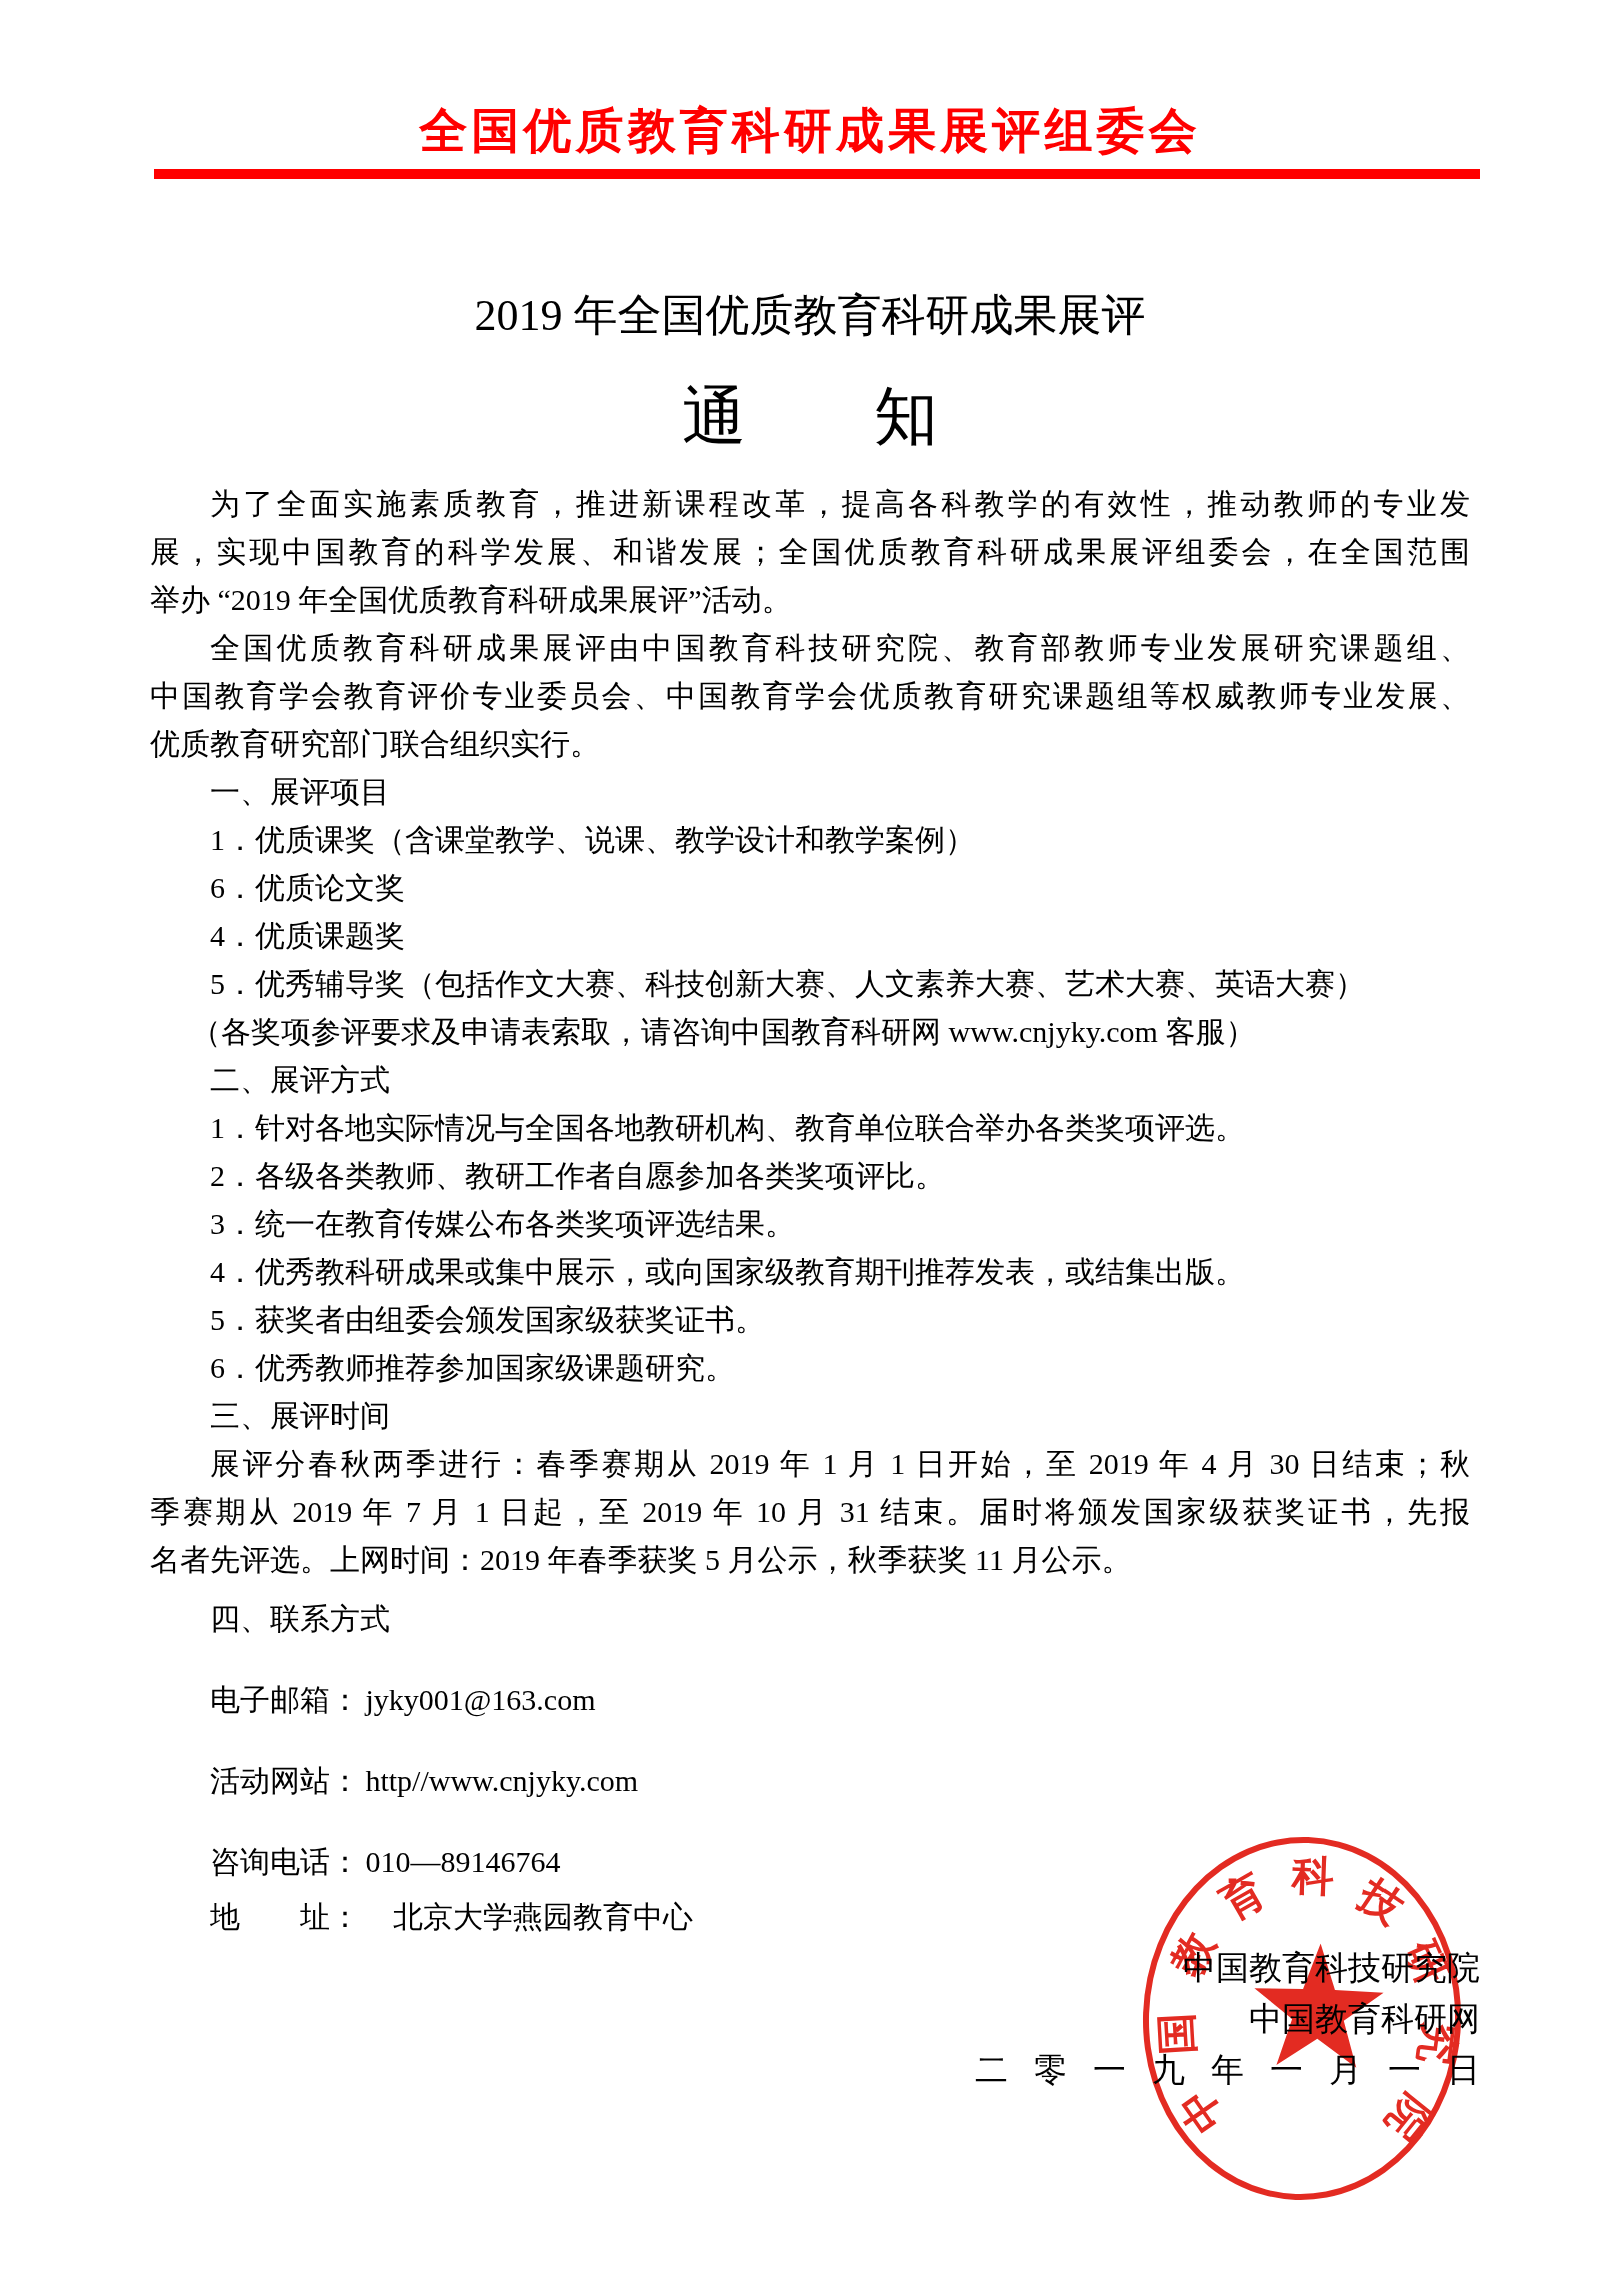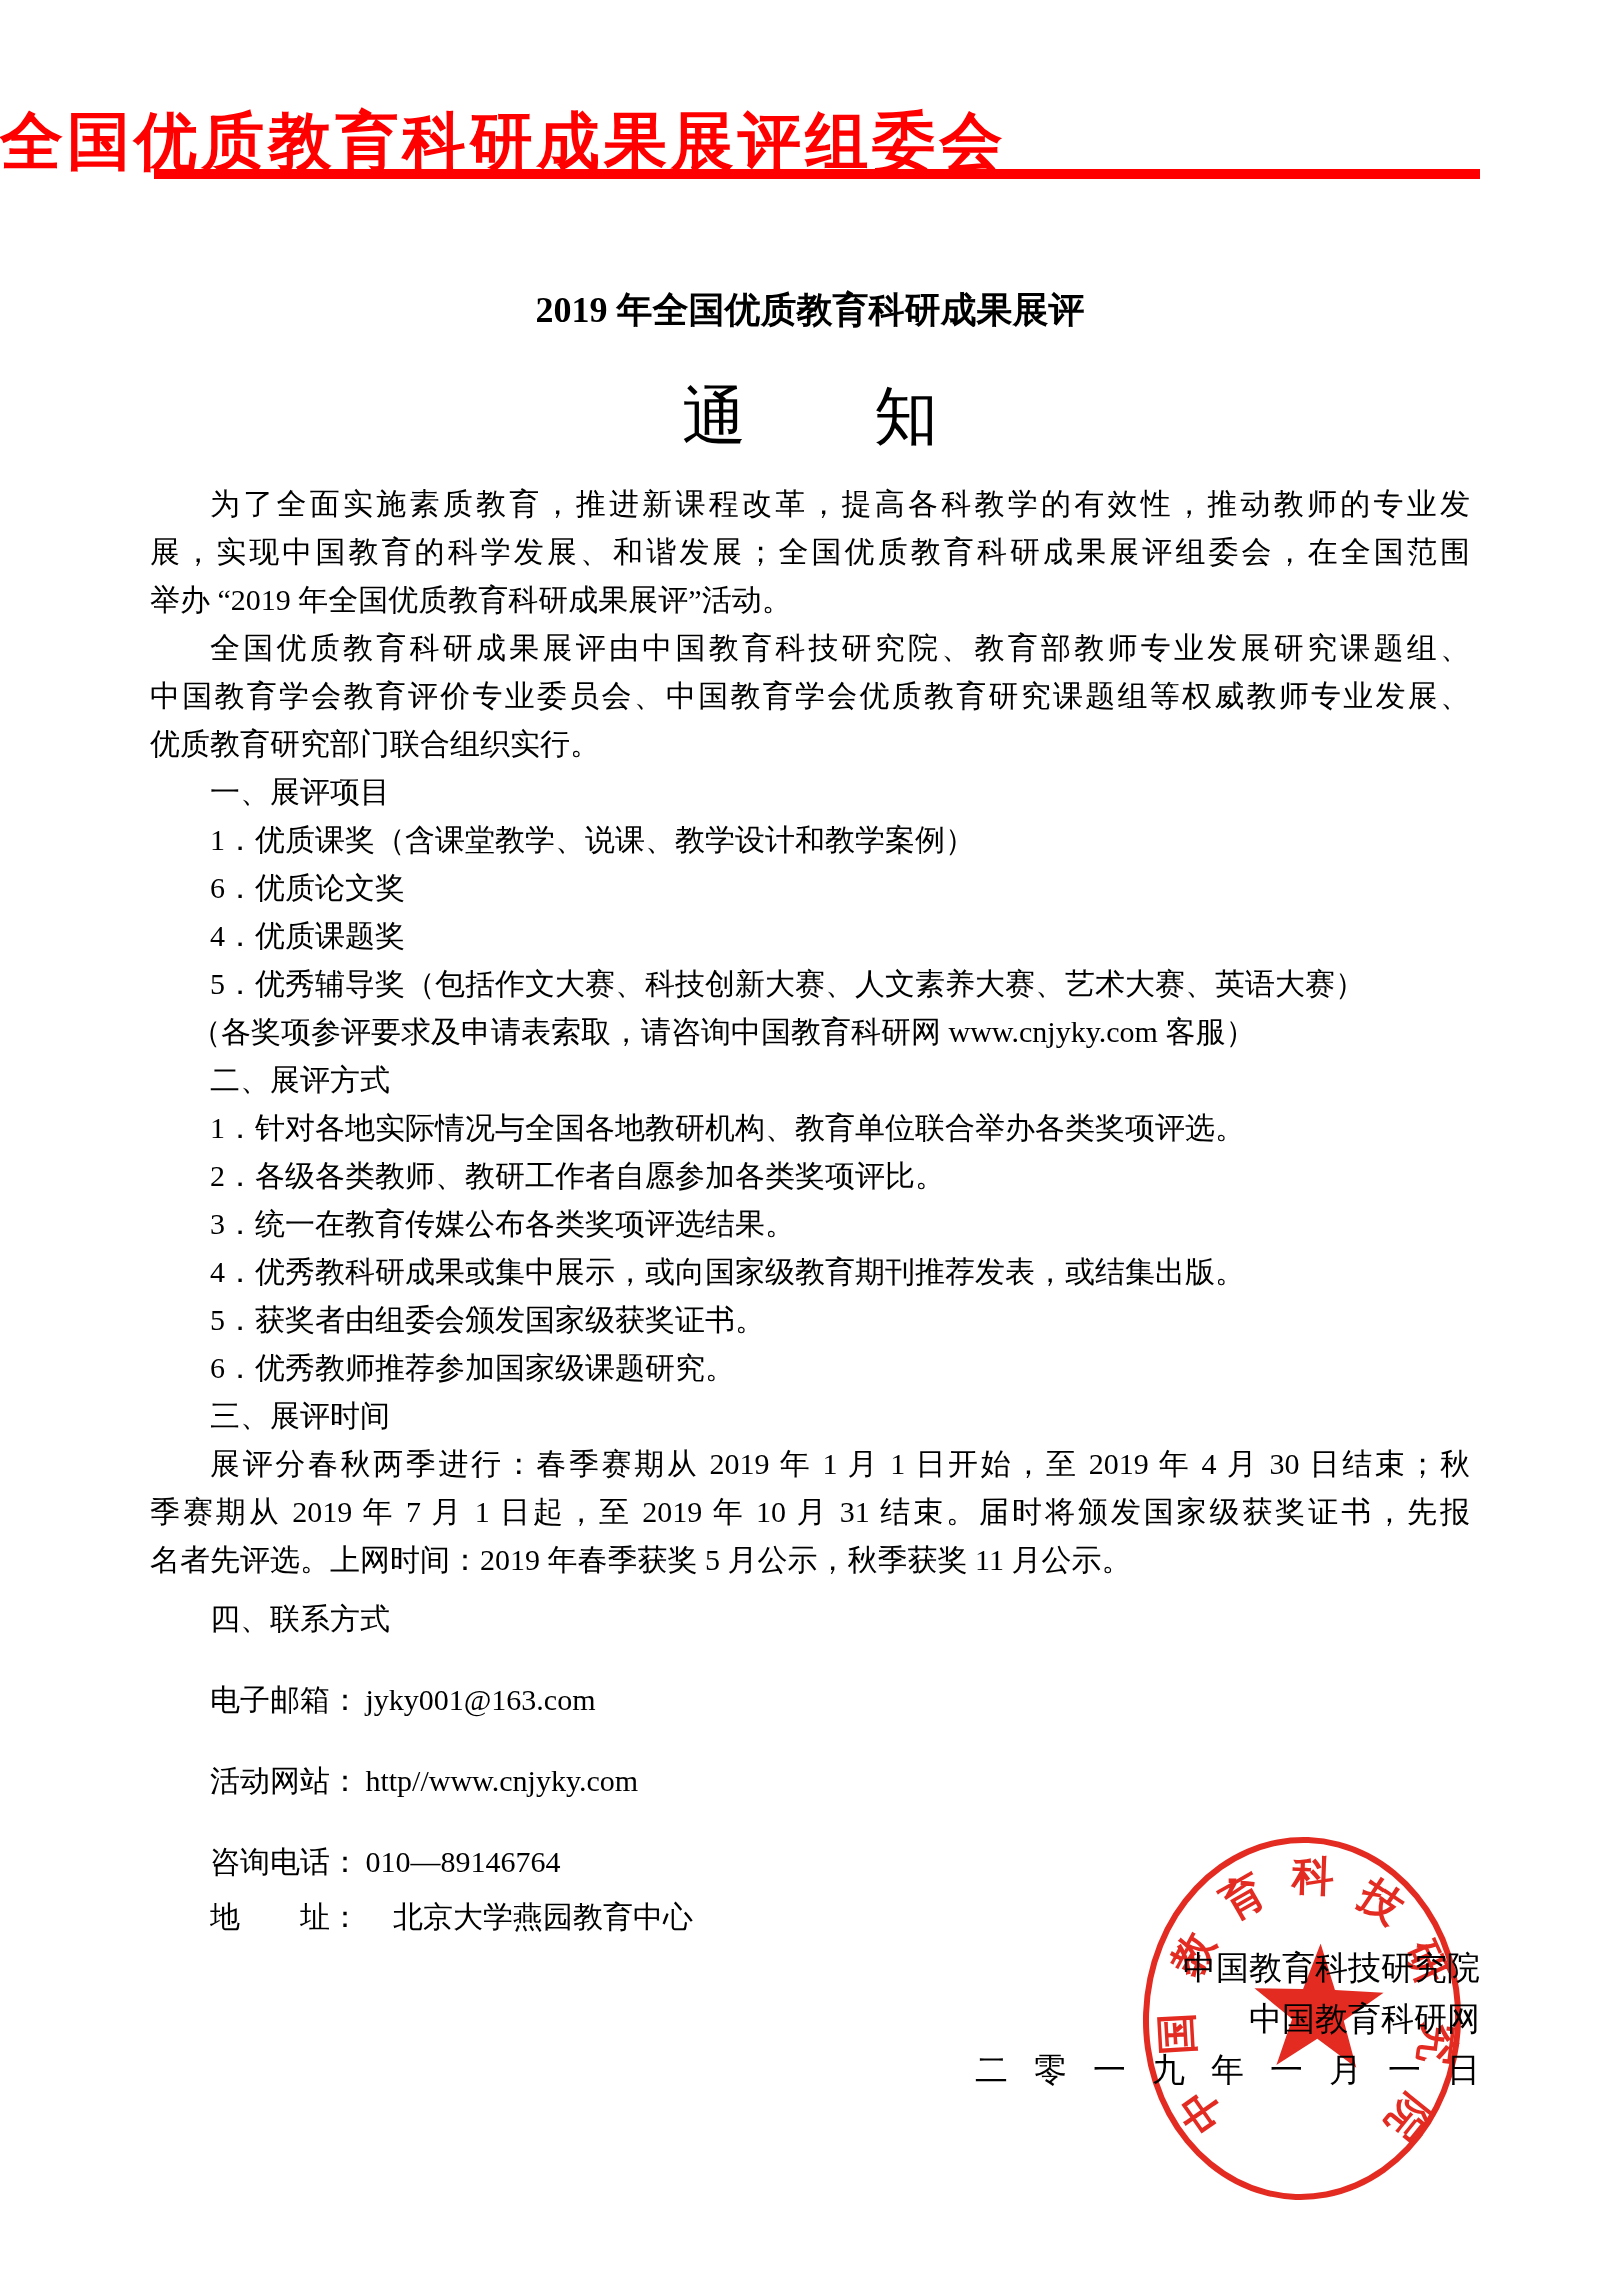--- a/index.html
+++ b/index.html
@@ -13,39 +13,40 @@
     height:2273px;
     background:#ffffff;
     overflow:hidden;
     font-family:"Liberation Serif","DejaVu Serif",serif;
     color:#000000;
   }
   
   .org-title{
     position:absolute;
     top:99px; left:0; width:100%;
-    font-size:63px;
+    text-align:center;
+    font-size:48px;
     font-weight:bold;
     letter-spacing:4.1px;
     color:var(--header-red);
     white-space:nowrap;
   }
   .red-divider{
     position:absolute;
     top:169px; left:154px;
     width:1326px; height:9.5px;
     background:var(--header-red);
   }
   
   .doc-title{
     position:absolute;
     top:286px; left:0; width:100%;
     text-align:center;
-    font-size:36px;
-    font-weight:bold;
+    font-size:44px;
+    font-weight:normal;
     white-space:nowrap;
   }
   .notice-title{
     position:absolute;
     top:373px; left:0; width:100%;
     text-align:center;
     font-size:64px;
     font-weight:normal;
     white-space:nowrap;
   }

